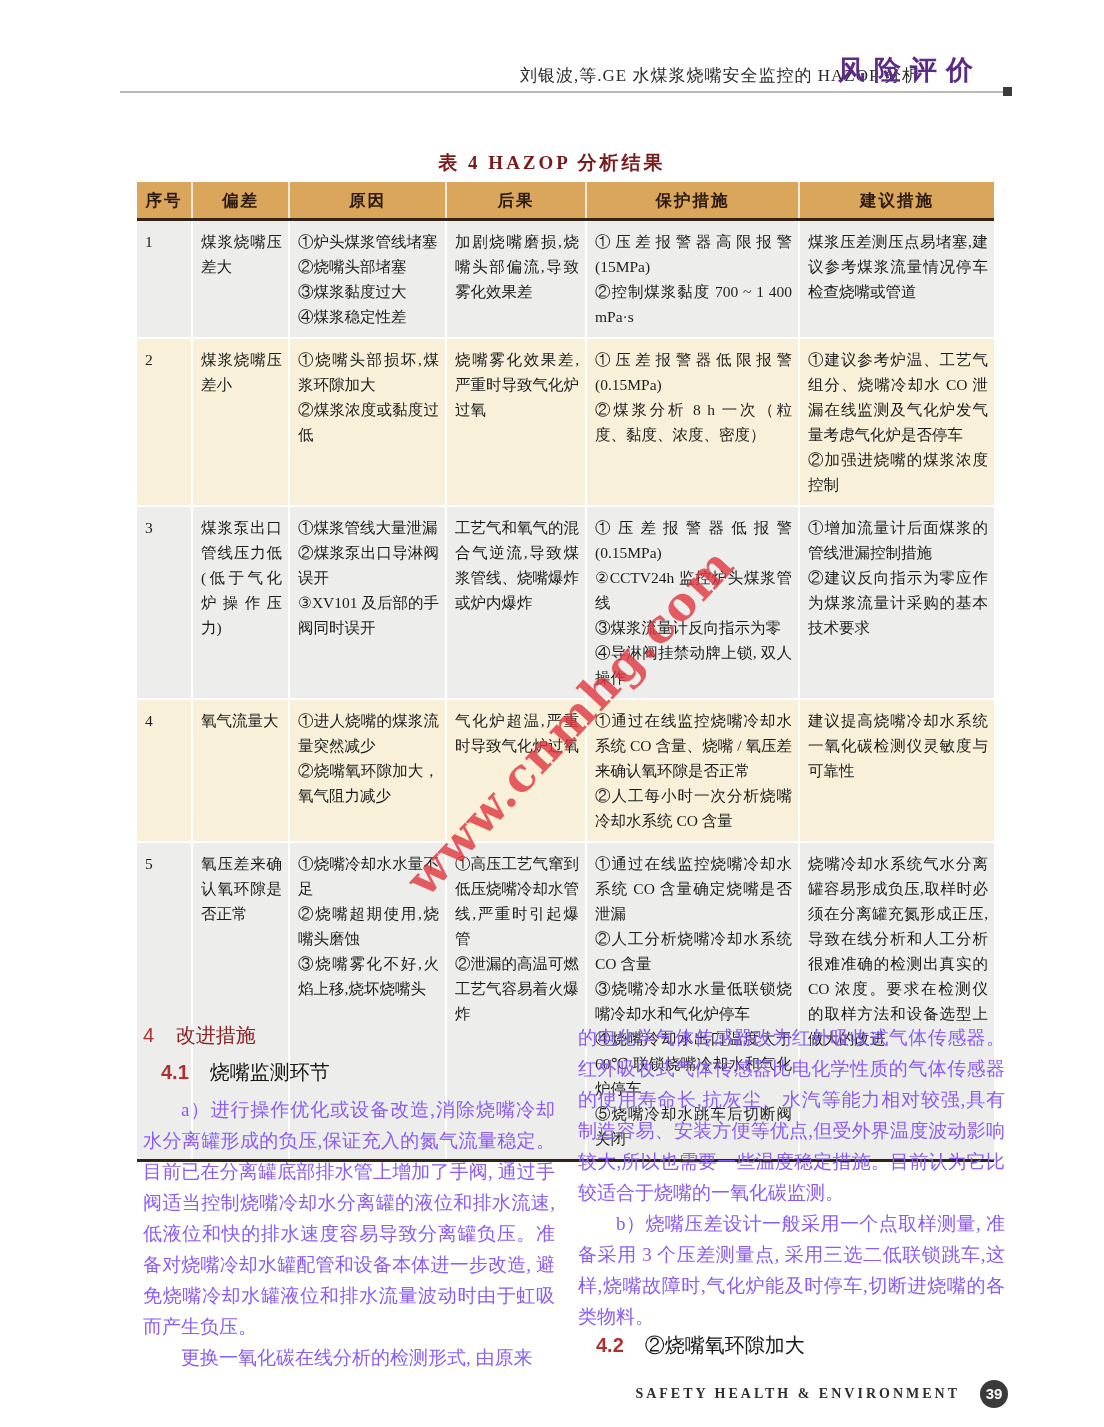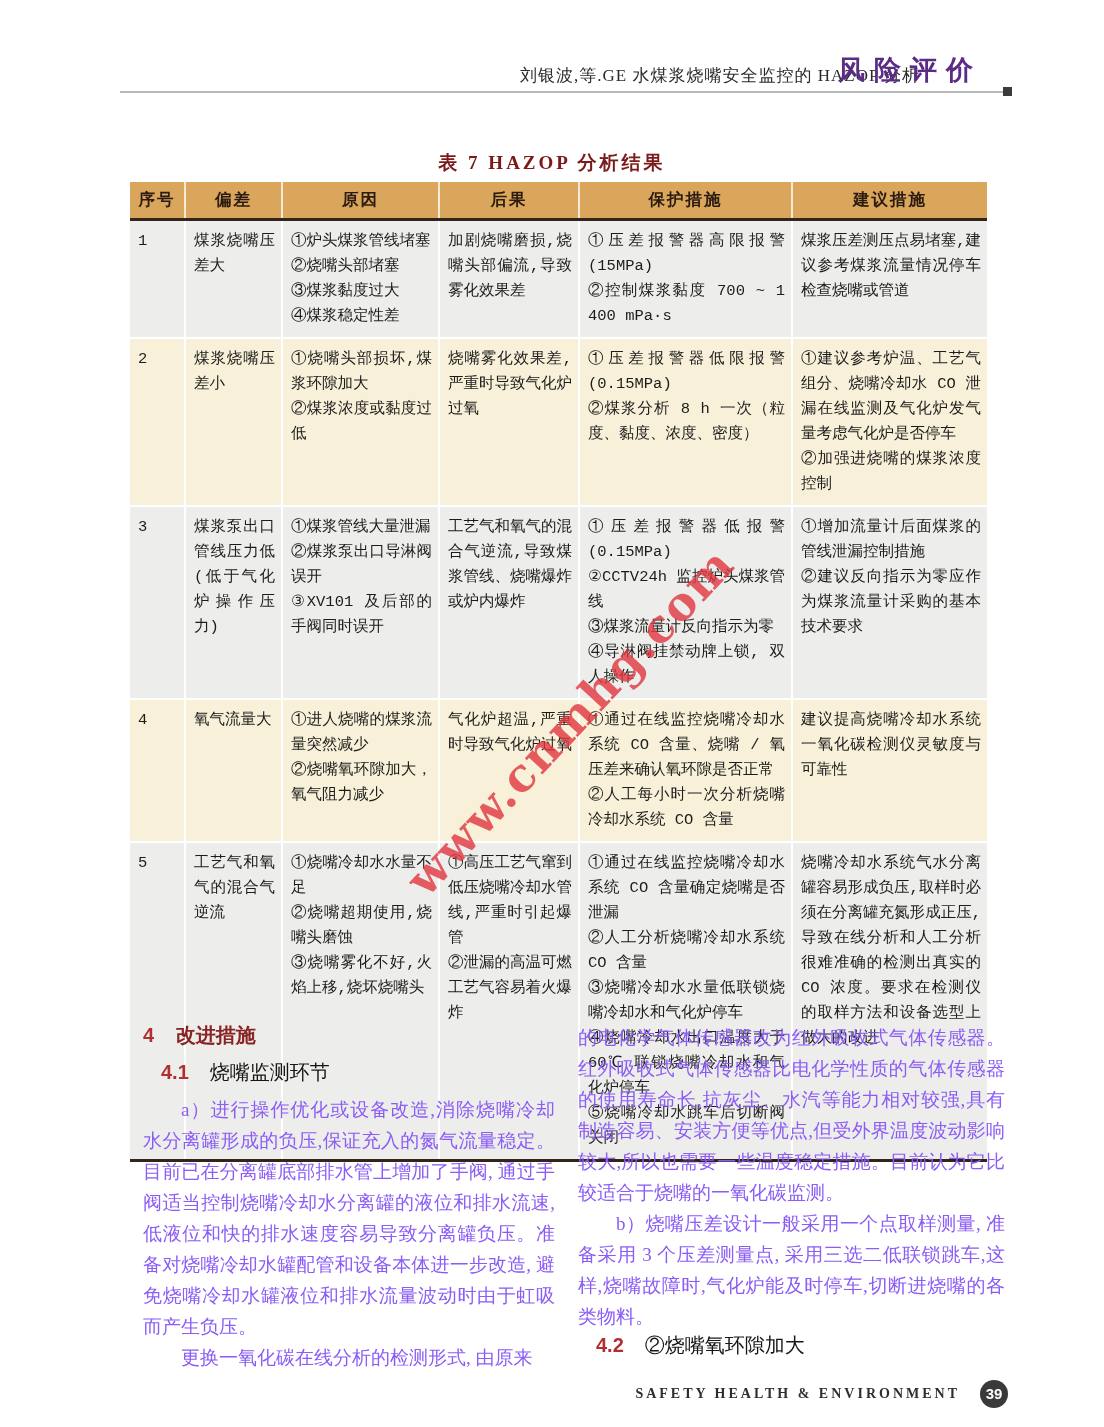--- a/index.html
+++ b/index.html
@@ -27,21 +27,21 @@
     background:#b9b9b9;
   }
   .head-rule .rule-square{
     position:absolute;right:-2px;top:-4px;width:9px;height:9px;background:#3b3b3b;
   }
   
   .table-title{
     position:absolute;top:150px;left:0;width:1104px;text-align:center;
     font-size:19px;font-weight:bold;color:#7a1a1a;letter-spacing:3px;
   }
-  .hazop-wrap{position:absolute;top:182px;left:130px;width:888px;font-family:Liberation Mono, monospace;}
+  .hazop-wrap{position:absolute;top:182px;left:137px;width:888px;}
   table.hazop{
     border-collapse:collapse;table-layout:fixed;width:857px;
     font-size:15.5px;line-height:25px;
   }
   col.c-no{width:55px;} col.c-dev{width:97px;} col.c-cause{width:157px;}
   col.c-cons{width:140px;} col.c-prot{width:213px;} col.c-sugg{width:195px;}
   table.hazop th{
     background:#d9a65c;color:#2a1a10;height:36px;
     font-size:16.5px;font-weight:bold;letter-spacing:2px;
     border-right:2px solid rgba(255,255,255,.75);
@@ -64,21 +64,21 @@
     position:absolute;left:345px;top:700px;width:440px;
     text-align:center;transform:rotate(-47deg);
     font-size:46px;font-weight:bold;letter-spacing:2px;
     color:rgba(224,52,62,.8);pointer-events:none;z-index:5;
     font-family:"DejaVu Serif","Liberation Serif",serif;
   }
   
   .bodycols{position:absolute;top:1022px;left:143px;width:862px;}
   .col-left{position:absolute;left:0;top:0;width:412px;}
   .col-right{position:absolute;left:435px;top:0;width:427px;}
-  .sec-h2{margin:0 0 10px 0;font-size:20px;font-weight:bold;color:#8a2323;
+  .sec-h2{margin:0 0 10px 0;font-size:20px;font-weight:normal;color:#8a2323;
     font-family:"Liberation Sans","DejaVu Sans",sans-serif;}
   .sec-h2 .sec-num{color:#b03030;margin-right:16px;}
   .sec-h3{margin:0 0 8px 0;font-size:20px;font-weight:normal;color:#161616;padding-left:18px;}
   .sec-h3 .sec-num{color:#b03030;font-weight:bold;margin-right:16px;
     font-family:"Liberation Sans","DejaVu Sans",sans-serif;}
   .bodycols p{
     margin:0;font-size:19px;line-height:31px;text-align:justify;color:#8b5cf6;
   }
   p.indent{text-indent:2em;}
   
@@ -100,21 +100,21 @@
 <body>
 
 <div class="page">
 
   <div class="running-head">刘银波,等.GE 水煤浆烧嘴安全监控的 HAZOP 分析</div>
   <div class="column-label">风险评价</div>
   <div class="head-rule">
     <span class="rule-square"></span>
   </div>
 
-  <div class="table-title">表 7  HAZOP 分析结果</div>
+  <div class="table-title">表 4  HAZOP 分析结果</div>
 
   <div class="hazop-wrap">
     <table class="hazop">
       <colgroup>
         <col class="c-no">
           <col class="c-dev">
           <col class="c-cause">
         <col class="c-cons">
           <col class="c-prot">
           <col class="c-sugg">
@@ -172,21 +172,21 @@
           <td>氧气流量大</td>
           <td>①进人烧嘴的煤浆流量突然减少
 ②烧嘴氧环隙加大，氧气阻力减少</td>
           <td>气化炉超温,严重时导致气化炉过氧</td>
           <td>①通过在线监控烧嘴冷却水系统 CO 含量、烧嘴 / 氧压差来确认氧环隙是否正常
 ②人工每小时一次分析烧嘴冷却水系统 CO 含量</td>
           <td>建议提高烧嘴冷却水系统一氧化碳检测仪灵敏度与可靠性</td>
         </tr>
         <tr>
           <td class="cell-no">5</td>
-          <td>工艺气和氧气的混合气逆流</td>
+          <td>氧压差来确认氧环隙是否正常</td>
           <td>①烧嘴冷却水水量不足
 ②烧嘴超期使用,烧嘴头磨蚀
 ③烧嘴雾化不好,火焰上移,烧坏烧嘴头</td>
           <td>①高压工艺气窜到低压烧嘴冷却水管线,严重时引起爆管
 ②泄漏的高温可燃工艺气容易着火爆炸</td>
           <td>①通过在线监控烧嘴冷却水系统 CO 含量确定烧嘴是否泄漏
 ②人工分析烧嘴冷却水系统 CO 含量
 ③烧嘴冷却水水量低联锁烧嘴冷却水和气化炉停车
 ④烧嘴冷却水出口温度大于60℃ 联锁烧嘴冷却水和气化炉停车
 ⑤烧嘴冷却水跳车后切断阀关闭</td>

